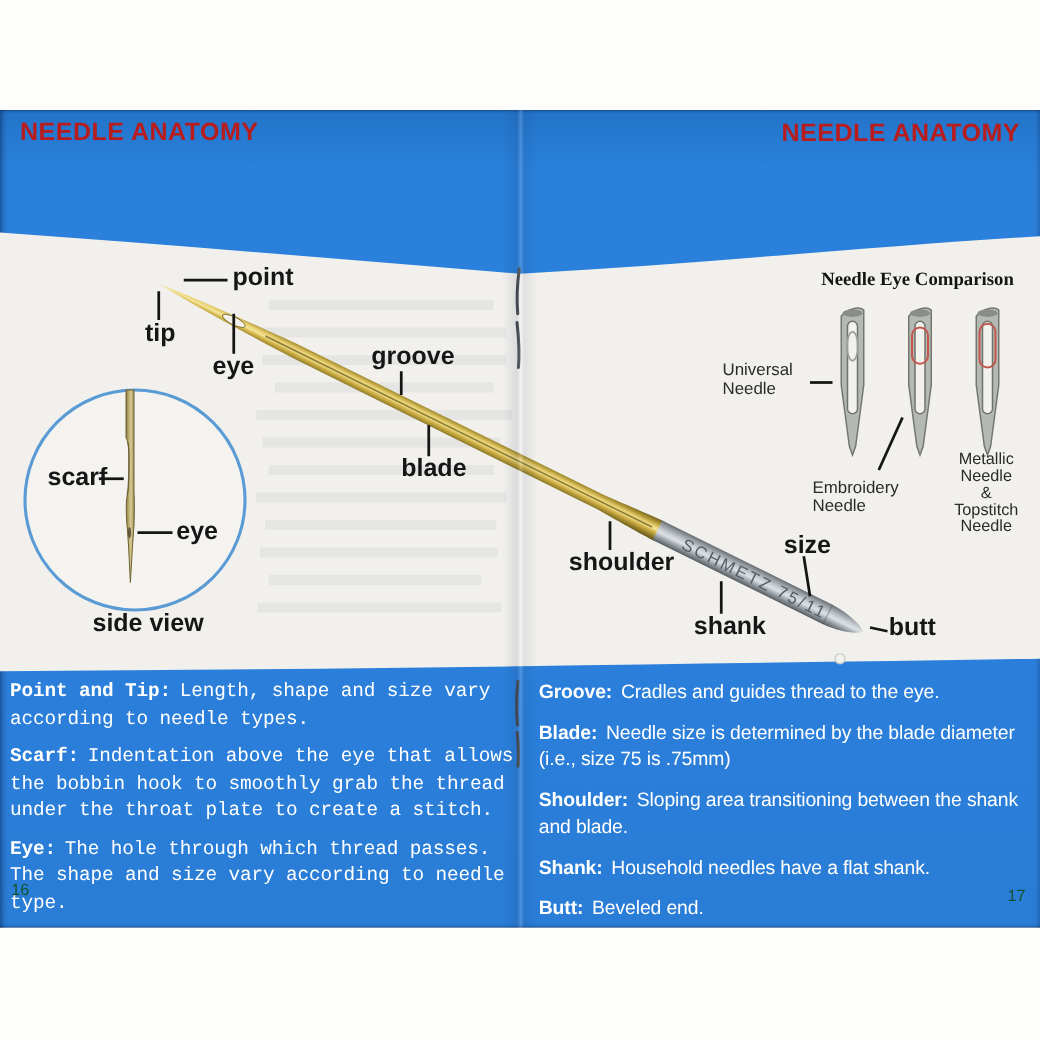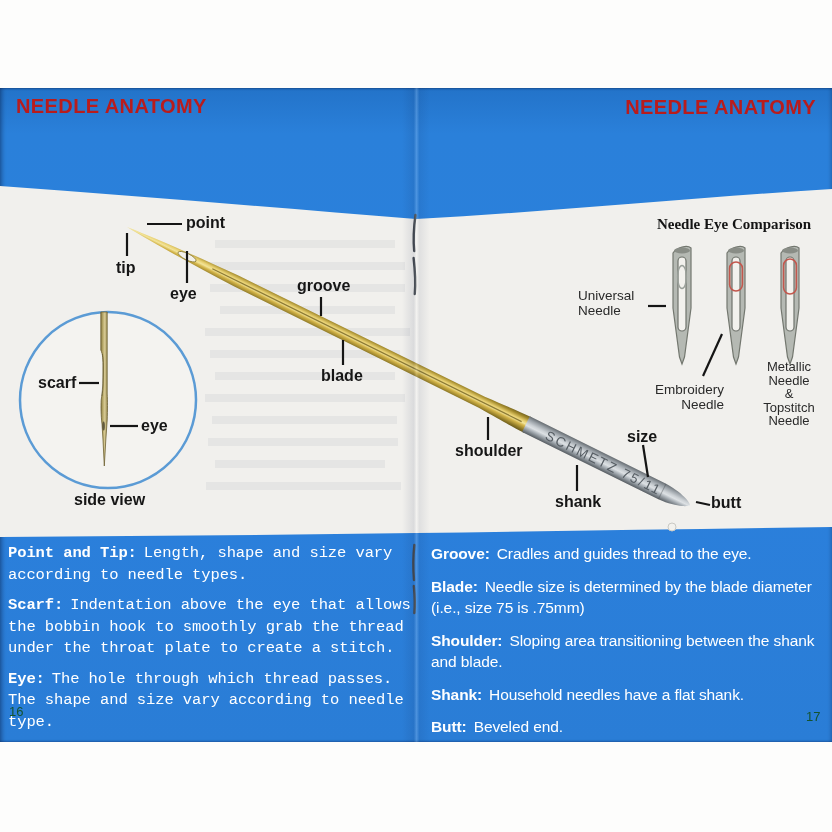--- a/index.html
+++ b/index.html
@@ -9,21 +9,21 @@
            background:linear-gradient(180deg,#2373c9 0%,#2a80da 7%,#2b80dd 55%,#2a7dd6 100%);}
   .booklet::after{content:"";position:absolute;inset:0;pointer-events:none;
            box-shadow:inset 4px 0 4px -2px rgba(0,0,30,.35), inset -3px 0 3px -1px rgba(0,0,30,.15),
                       inset 0 2px 2px -1px rgba(0,0,40,.25), inset 0 -2px 2px -1px rgba(0,0,40,.2);}
   .spine-shade{position:absolute;left:402px;top:88px;width:28px;height:654px;pointer-events:none;z-index:5;
            background:linear-gradient(90deg,rgba(15,30,70,0) 0%,rgba(15,30,70,.10) 42%,rgba(255,255,255,.16) 52%,rgba(15,30,70,.08) 62%,rgba(15,30,70,0) 100%);}
   .hdr{position:absolute;color:#b91c1c;font-weight:bold;font-size:20px;letter-spacing:.4px;z-index:4;}
   .hdr-left{left:16px;top:95px;}
   .hdr-right{right:16px;top:96px;text-align:right;}
   svg.art{position:absolute;left:0;top:0;z-index:2;}
-  .lbl{position:absolute;z-index:6;color:#161616;font-weight:bold;font-size:16px;line-height:17px;}
+  .lbl{position:absolute;z-index:6;color:#161616;font-weight:bold;font-size:20px;line-height:17px;}
   .lbl-sm{font-size:13.5px;font-weight:normal;color:#2a2a2a;line-height:14.5px;}
   .preline{white-space:pre-line;}
   .cmp-title{position:absolute;left:648px;top:216px;width:172px;text-align:center;z-index:6;
              color:#141414;font-weight:bold;font-size:15px;font-family:Liberation Serif, serif;}
   .defs{position:absolute;z-index:6;color:#ffffff;font-size:15.5px;line-height:21.5px;letter-spacing:-.1px;}
   .defs p{margin:0 0 9px 0;}
   .defs-right p{margin-bottom:11px;}
   .def-term{font-weight:bold;margin-right:7px;}
   .defs-left{left:8px;top:543px;width:404px;font-family:Liberation Mono, monospace;}
   .defs-right{left:431px;top:543px;width:398px;}
@@ -164,21 +164,21 @@
   <div class="lbl" style="left:627px;top:428px;">size</div>
   <div class="lbl" style="left:711px;top:494px;">butt</div>
 
   <div class="lbl" style="left:38px;top:374px;">scarf</div>
   <div class="lbl" style="left:141px;top:417px;">eye</div>
   <div class="lbl" style="left:74px;top:491px;">side view</div>
 
   <div class="cmp-title">Needle Eye Comparison</div>
   <div class="lbl lbl-sm preline" style="left:578px;top:289px;width:68px;text-align:left;">Universal
 Needle</div>
-  <div class="lbl lbl-sm preline" style="left:650px;top:383px;width:74px;text-align:right;">Embroidery
+  <div class="lbl lbl-sm preline" style="left:650px;top:383px;width:74px;text-align:left;">Embroidery
 Needle</div>
   <div class="lbl lbl-sm preline" style="left:757px;top:360px;width:64px;text-align:center;font-size:13px;line-height:13.5px;">Metallic
 Needle
 &amp;
 Topstitch
 Needle</div>
 
   <div class="defs defs-left">
     <p><span class="def-term">Point and Tip:</span><span>Length, shape and size vary according to needle types.</span></p>
     <p><span class="def-term">Scarf:</span><span>Indentation above the eye that allows the bobbin hook to smoothly grab the thread under the throat plate to create a stitch.</span></p>

